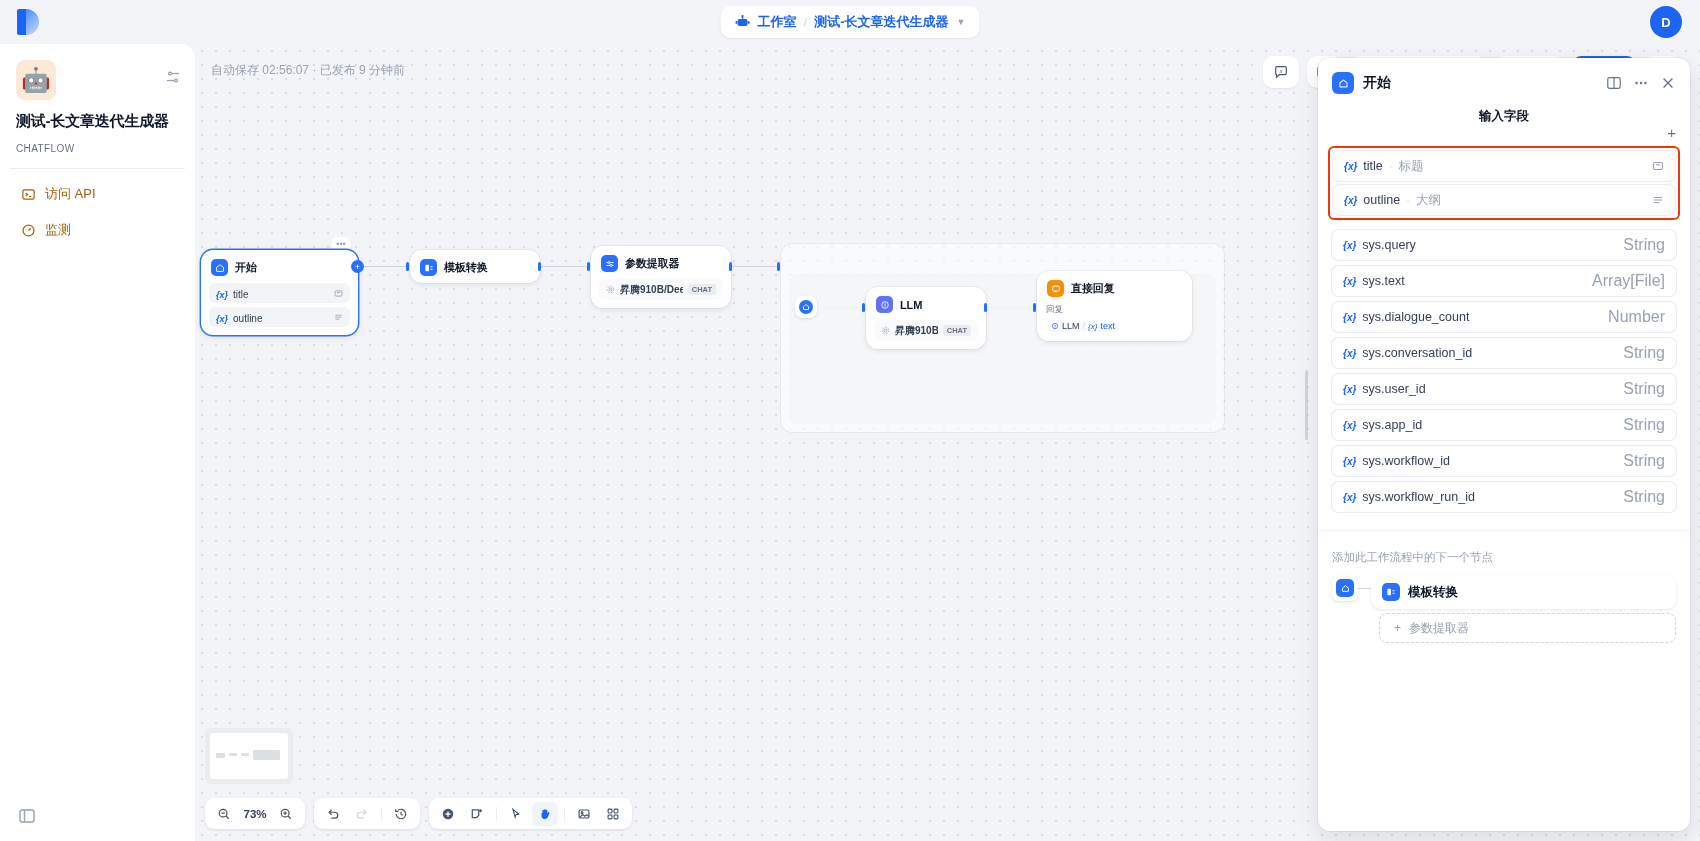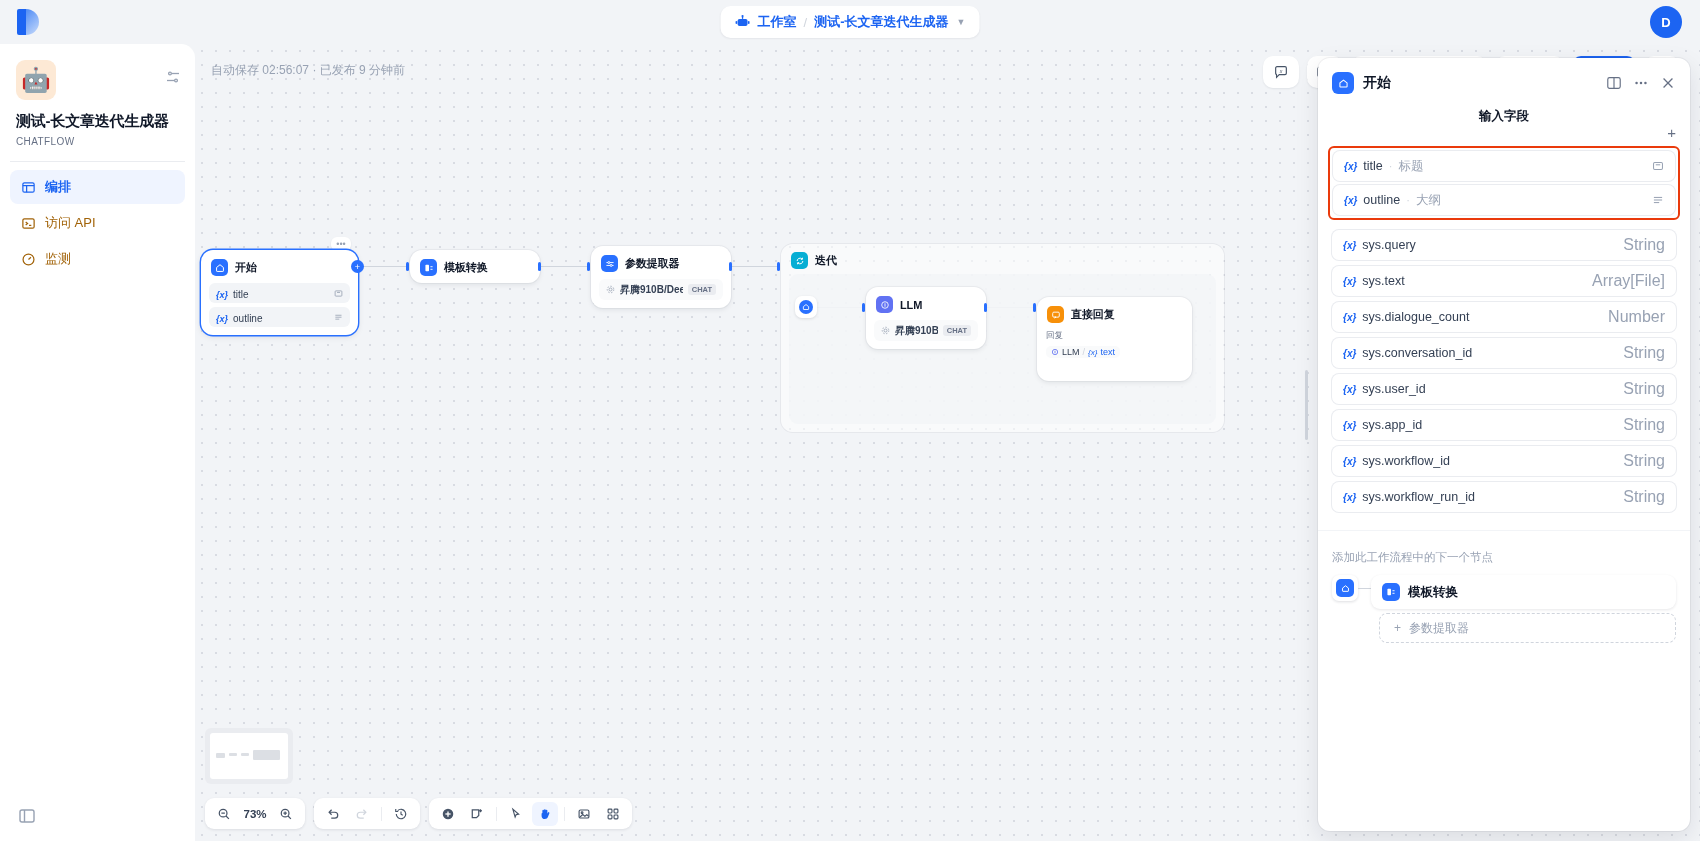--- a/index.html
+++ b/index.html
@@ -44,21 +44,21 @@
     background: #fff; border-top-right-radius: 14px; display: flex; flex-direction: column;
     z-index: 30;
   }
   .side-head { padding: 16px 16px 0 16px; position: relative; }
   .app-icon {
     width: 40px; height: 40px; border-radius: 9px; background: #fde9d5;
     display: flex; align-items: center; justify-content: center; font-size: 24px; line-height: 1;
   }
   .side-gear { position: absolute; right: 14px; top: 25px; color: #98a2b3; width: 16px; height: 16px; }
   .app-title { font-size: 15px; font-weight: 700; color: #101828; margin-top: 12px; letter-spacing: -.2px; }
-  .app-sub { font-size: 10px; color: #667085; margin-top: 5px; letter-spacing: .4px; }
+  .app-sub { font-size: 10px; color: #667085; margin-top: 12px; letter-spacing: .4px; }
   .side-div { height: 1px; background: #eaecf0; margin: 14px 10px 8px 10px; }
 
   .nav { padding: 0 10px; display: flex; flex-direction: column; gap: 2px; }
   .nav-item {
     display: flex; align-items: center; gap: 9px; height: 34px; padding: 0 10px;
     border-radius: 8px; font-size: 13px; color: #a16207; cursor: pointer;
   }
   .nav-item.active { background: #eff4ff; color: #1c64f2; font-weight: 600; }
   .nav-ico { width: 16px; height: 16px; display: flex; align-items: center; justify-content: center; }
   .side-bottom { margin-top: auto; padding: 0 0 16px 18px; }
@@ -234,30 +234,20 @@
           <circle cx="11" cy="11.5" r="1.4"></circle>
             <line x1="2" y1="11.5" x2="9" y2="11.5"></line>
         </svg>
       </span>
       <div class="app-title">测试-长文章迭代生成器</div>
       <div class="app-sub">CHATFLOW</div>
     </div>
     <div class="side-div"></div>
 
     <div class="nav">
-      <div class="nav-item active">
-        <span class="nav-ico">
-          <svg viewBox="0 0 16 16" width="15" height="15" fill="none" stroke="currentColor" stroke-width="1.3">
-            <rect x="2" y="3" width="12" height="10" rx="1.6"></rect>
-              <line x1="2" y1="6" x2="14" y2="6"></line>
-              <line x1="6" y1="6" x2="6" y2="13"></line>
-          </svg>
-        </span>
-        <span>编排</span>
-      </div>
       <div class="nav-item">
         <span class="nav-ico">
           <svg viewBox="0 0 16 16" width="15" height="15" fill="none" stroke="currentColor" stroke-width="1.3">
             <rect x="2" y="3" width="12" height="10" rx="1.6"></rect>
               <polyline points="5,6.5 7,8 5,9.5"></polyline>
               <line x1="8.5" y1="10" x2="11" y2="10"></line>
           </svg>
         </span>
         <span>访问 API</span>
       </div>
@@ -431,31 +421,20 @@
           </span>
           <span class="model-nm">昇腾910B/DeepSeek...</span>
           <span class="chat-tag">CHAT</span>
         </div>
       </div>
     </div>
     <div class="port" style="left:534px; top:218px;"></div>
 
     <div class="port" style="left:582px; top:218px;"></div>
     <div class="iter-box" style="left:586px; top:200px; width:443px; height:188px;">
-      <div style="display:flex; align-items:center; gap:7px; padding:8px 10px;">
-        <span class="node-ico" style="background:#06aed4">
-          <svg viewBox="0 0 14 14" width="10" height="10" fill="none" stroke="#fff" stroke-width="1.4">
-            <path d="M3 7a4 4 0 0 1 6.8-2.8"></path>
-              <polyline points="10.4,2.4 10.4,4.6 8.2,4.6"></polyline>
-            <path d="M11 7a4 4 0 0 1-6.8 2.8"></path>
-              <polyline points="3.6,11.6 3.6,9.4 5.8,9.4"></polyline>
-          </svg>
-        </span>
-        <span class="node-title">迭代</span>
-      </div>
       <div class="iter-inner"></div>
     </div>
 
     <div class="start-dot" style="left:600px; top:252px;">
       <i>
           <svg viewBox="0 0 14 14" width="8" height="8" fill="none" stroke="#fff" stroke-width="1.5">
         <path d="M2.4 6.4 7 2.7l4.6 3.7v4.3a.7.7 0 0 1-.7.7H3.1a.7.7 0 0 1-.7-.7z"></path>
           </svg>
         </i>
     </div>
@@ -480,21 +459,21 @@
             </svg>
           </span>
           <span class="model-nm">昇腾910B/DeepSeek...</span>
           <span class="chat-tag">CHAT</span>
         </div>
       </div>
     </div>
     <div class="port" style="left:789px; top:259px;"></div>
 
     <div class="port" style="left:838px; top:259px;"></div>
-    <div class="node" style="left:842px; top:253px; width:155px; padding-bottom:21px;">
+    <div class="node" style="left:842px; top:227px; width:155px; padding-bottom:7px;">
       <div class="node-head">
         <span class="node-ico" style="background:#f79009">
           <svg viewBox="0 0 14 14" width="10" height="10" fill="none" stroke="#fff" stroke-width="1.3">
             <rect x="2.4" y="3" width="9.2" height="7" rx="1.6"></rect>
               <polyline points="5,11.4 7,9.8 5,9.8"></polyline>
           </svg>
         </span>
         <span class="node-title">直接回复</span>
       </div>
       <div class="reply-label">回复</div>

